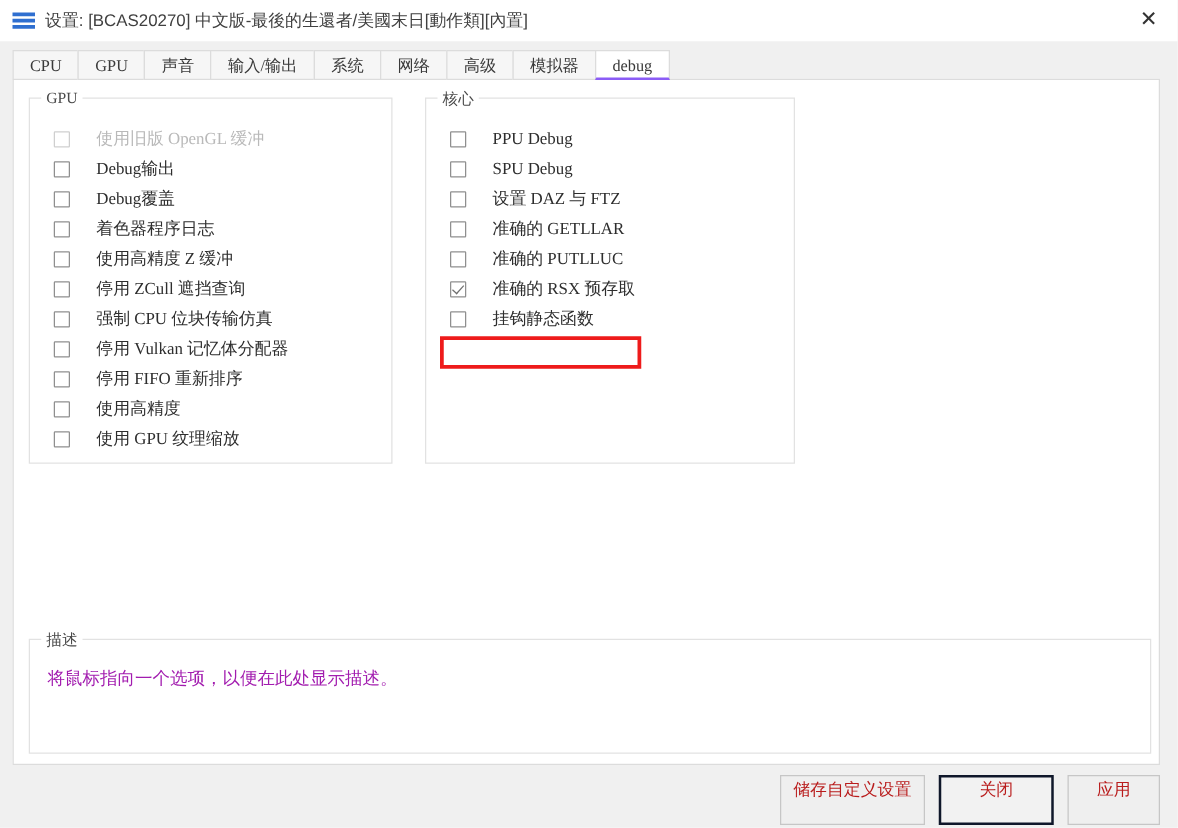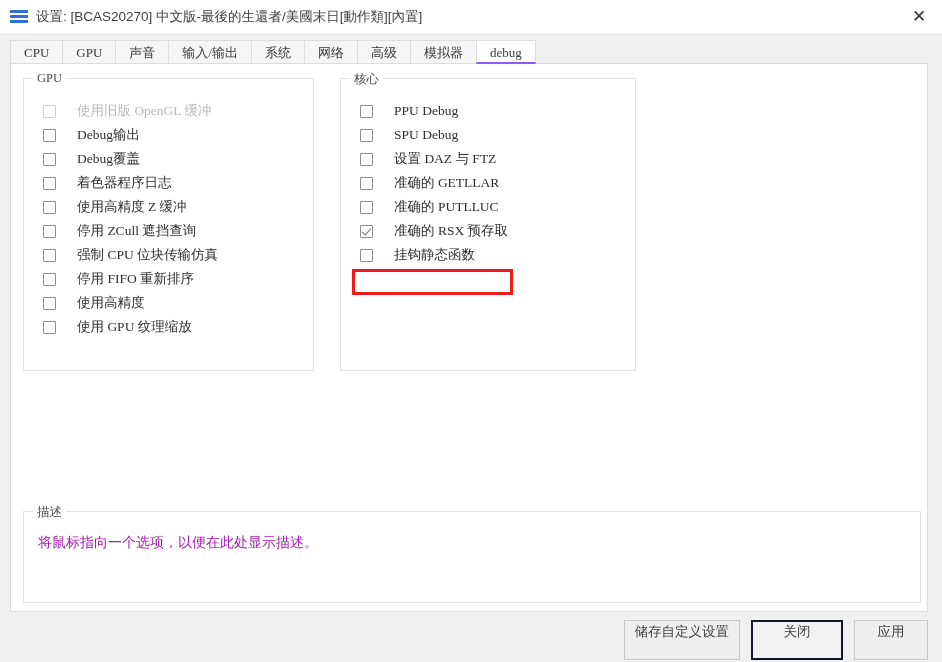--- a/index.html
+++ b/index.html
@@ -232,21 +232,21 @@
   }
   .btn {
     height: 40px;
     min-width: 56px;
     padding: 0 10px;
     margin-left: 11px;
     background: #efefef;
     border: 1px solid #c6c6c6;
     font-family: Liberation Serif, serif;
     font-size: 13.5px;
-    color: #404040;
+    color: #b91c1c;
     line-height: 22px;
     text-align: center;
     box-sizing: border-box;
     white-space: nowrap;
     cursor: default;
   }
   .btn.wide { min-width: 104px; }
   .btn.default {
     min-width: 92px;
     border: 2px solid #0f172a;
@@ -316,20 +316,24 @@
         <div class="check-row">
           <span class="cbox"></span>
           <span class="check-label">停用 ZCull 遮挡查询</span>
         </div>
 
         <div class="check-row">
           <span class="cbox"></span>
           <span class="check-label">强制 CPU 位块传输仿真</span>
         </div>
 
+        <div class="check-row">
+          <span class="cbox"></span>
+          <span class="check-label">停用 Vulkan 记忆体分配器</span>
+        </div>
 
         <div class="check-row">
           <span class="cbox"></span>
           <span class="check-label">停用 FIFO 重新排序</span>
         </div>
 
         <div class="check-row">
           <span class="cbox"></span>
           <span class="check-label">使用高精度</span>
         </div>

